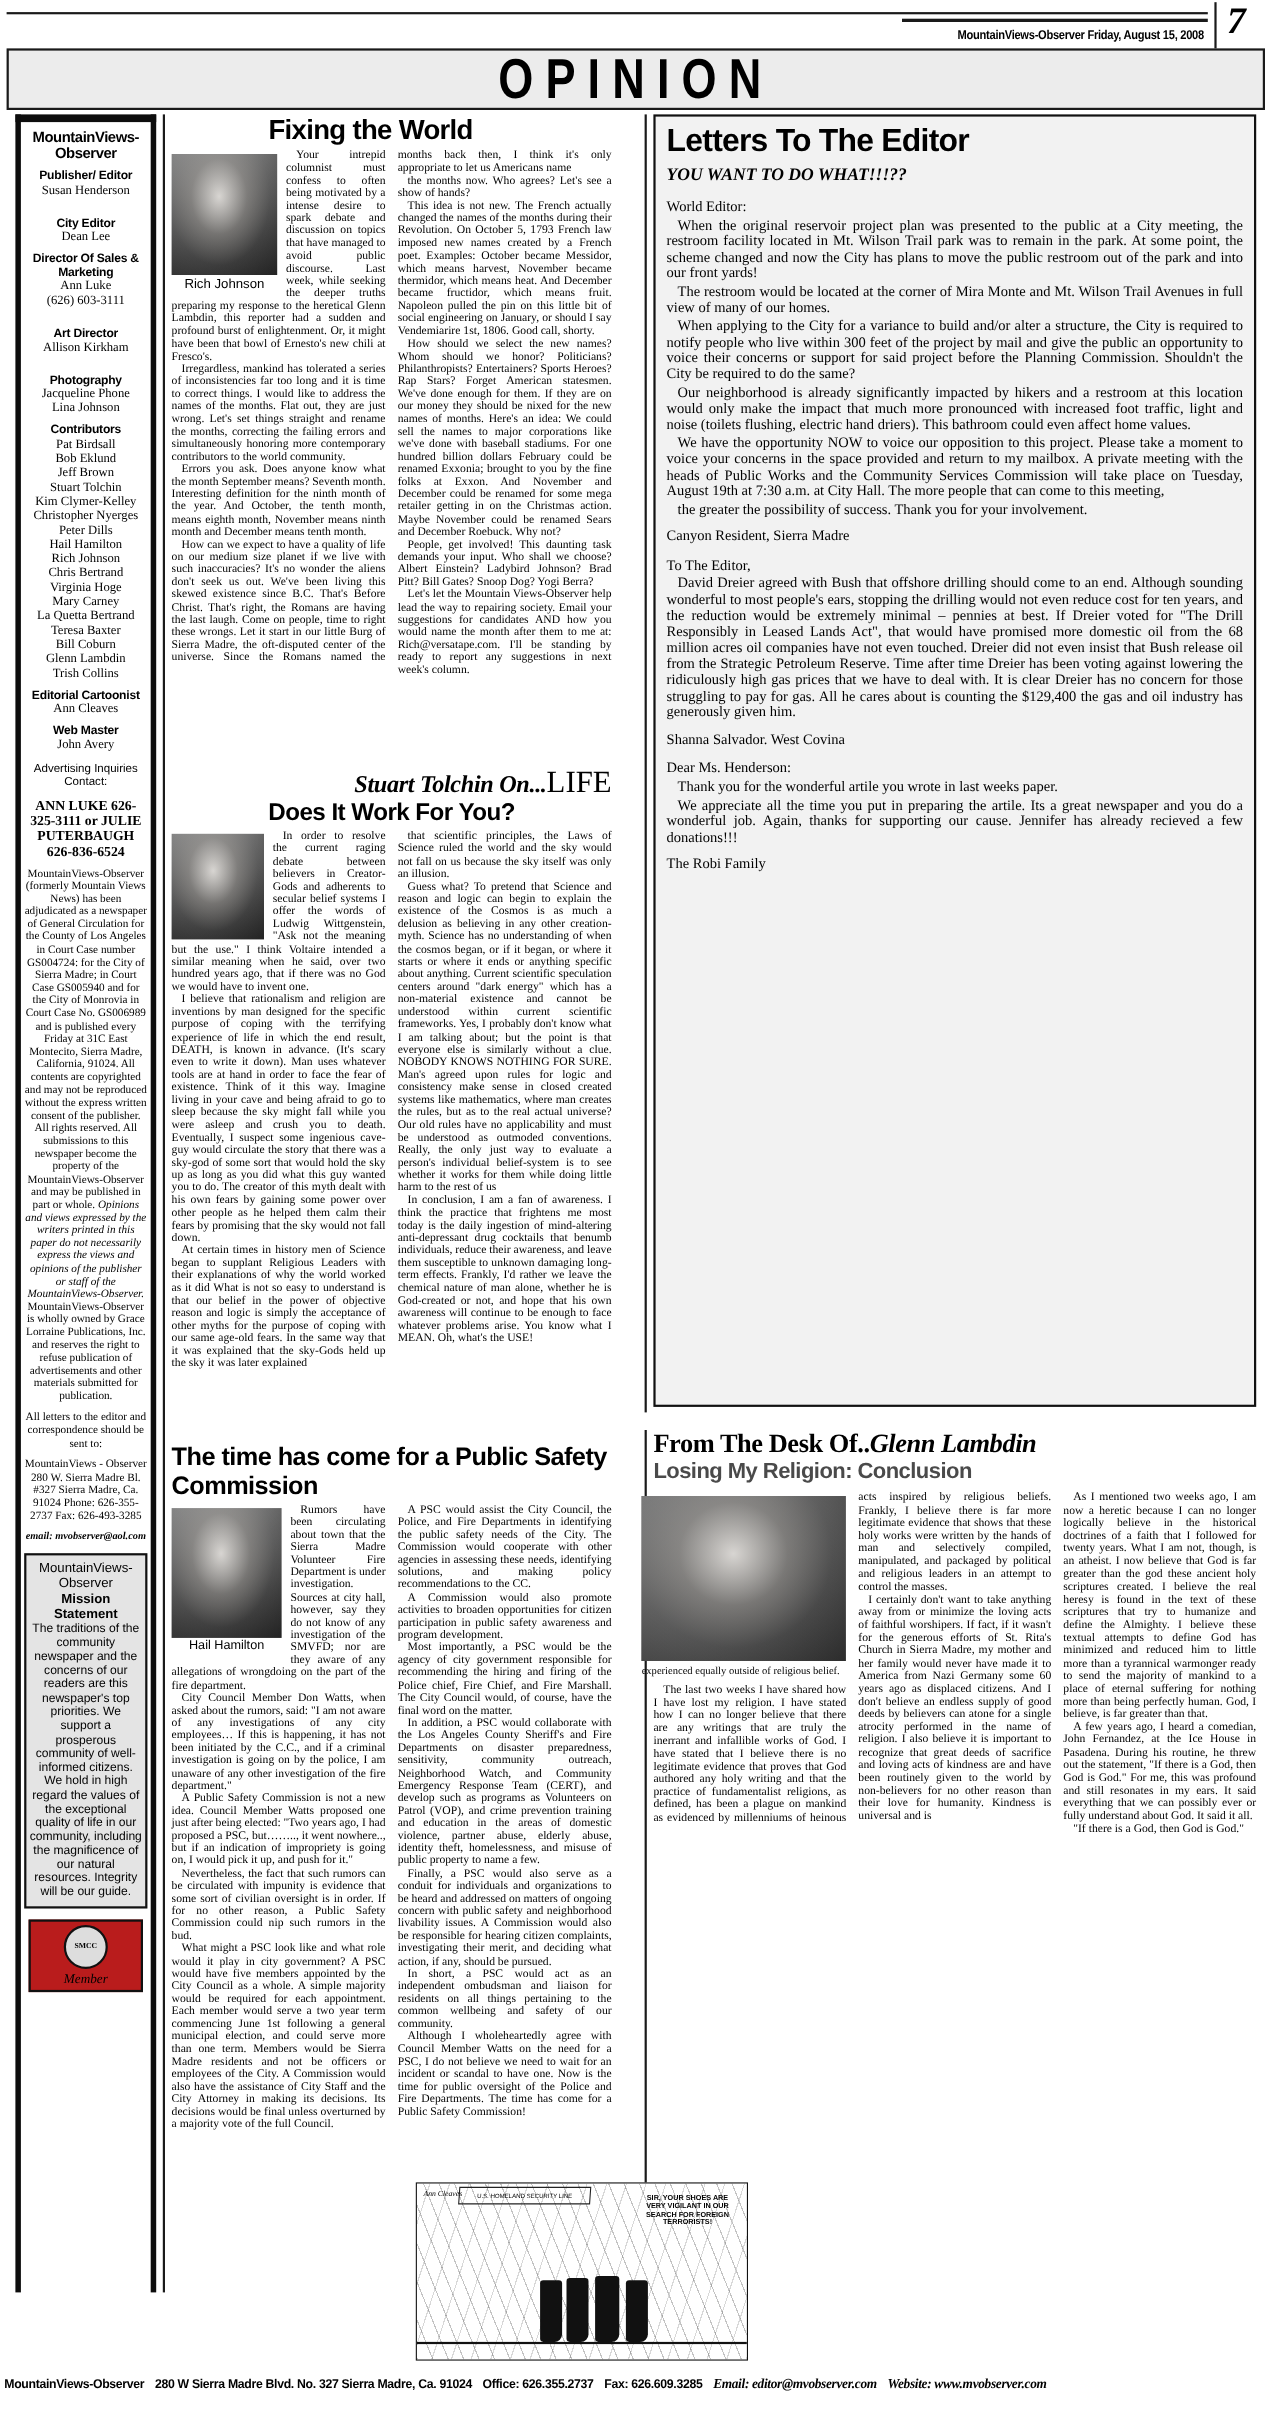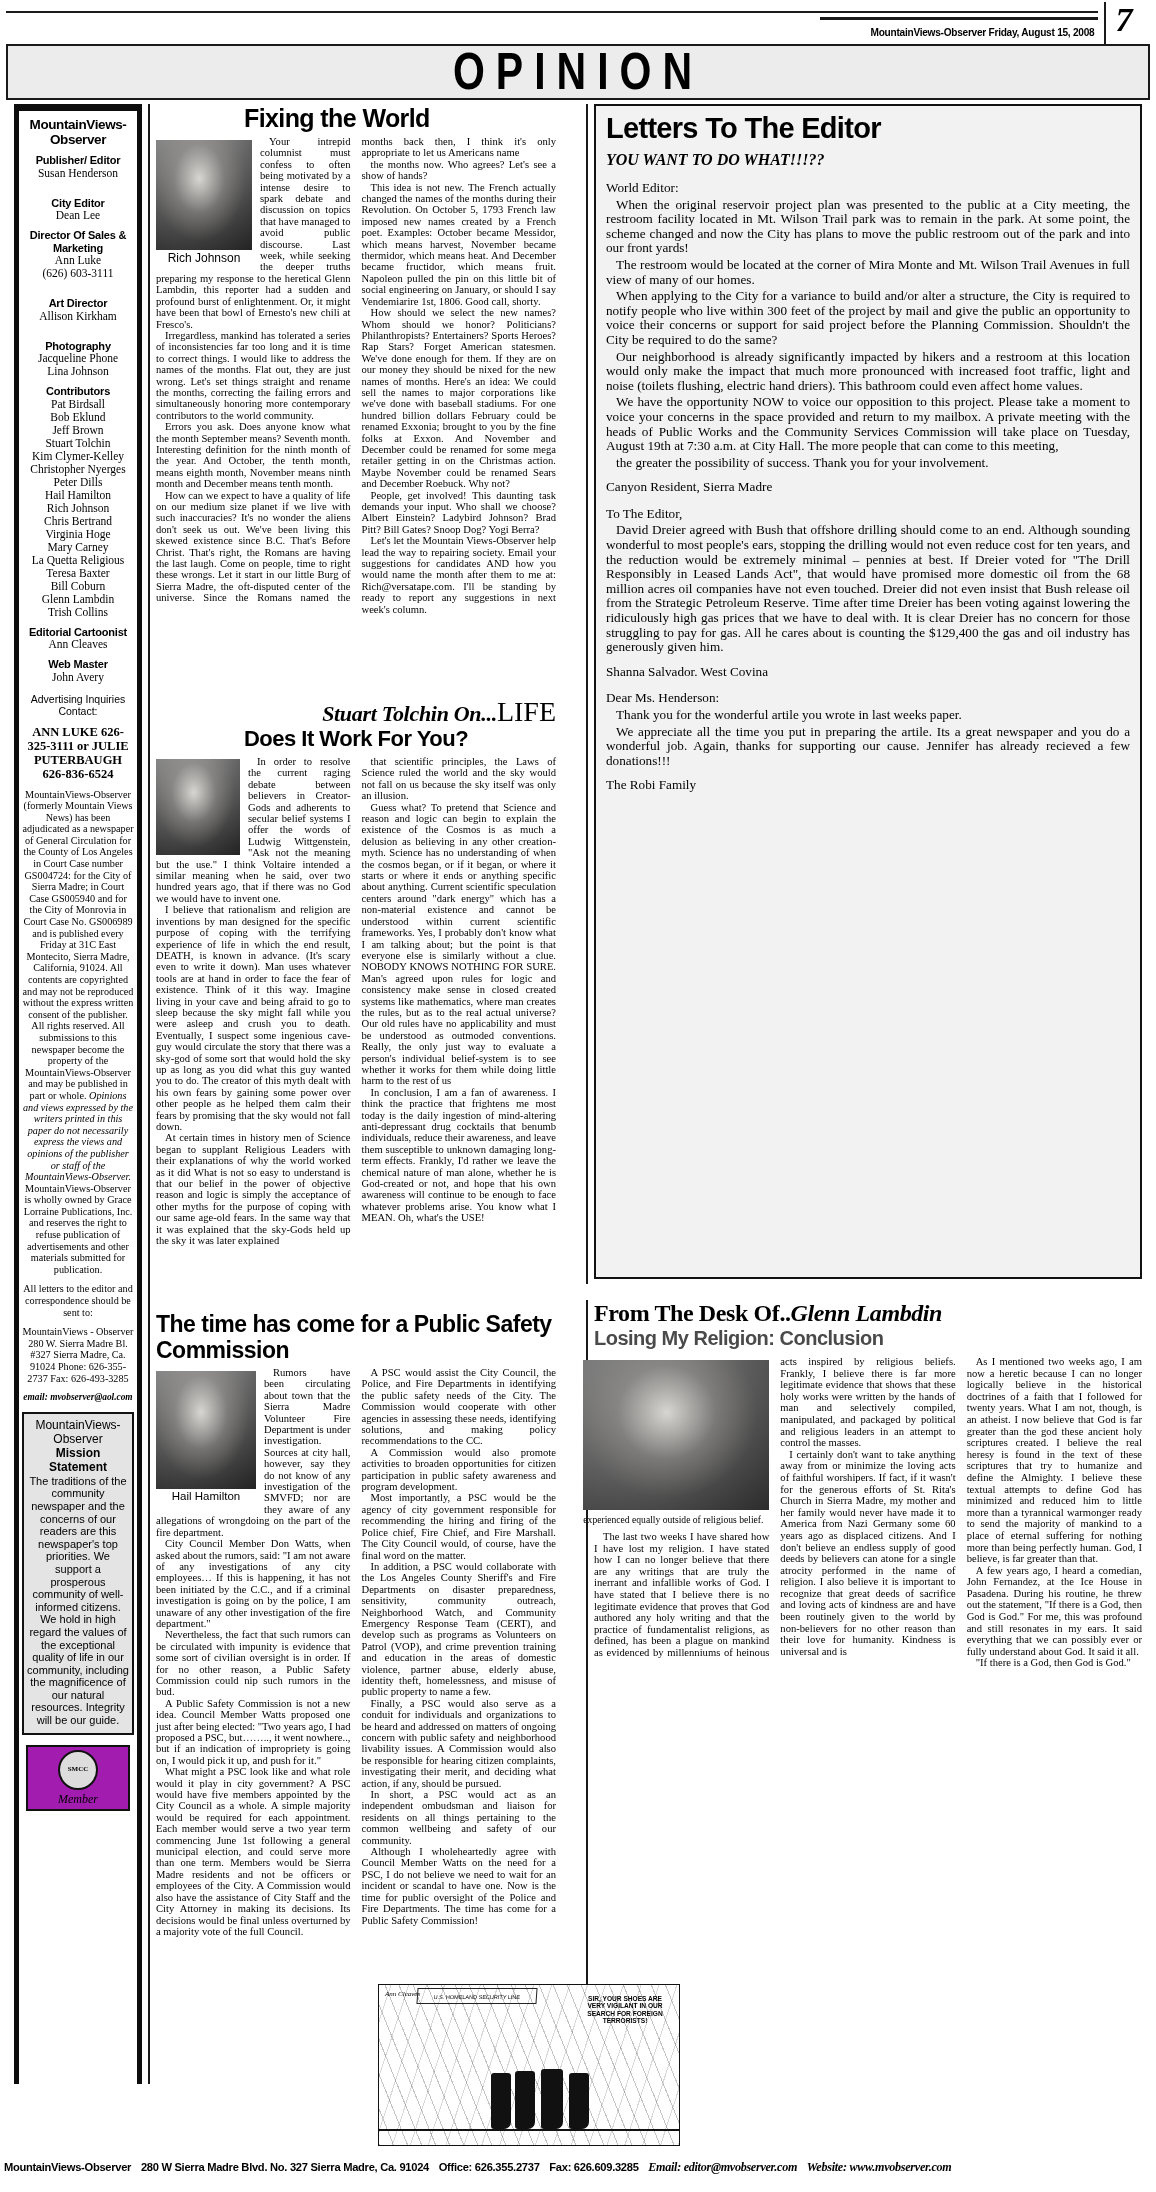--- a/index.html
+++ b/index.html
@@ -85,21 +85,21 @@
   .mission-hdr {
     font-family:"Liberation Sans", sans-serif; font-size:12px; line-height:14px;
   }
   .mission-hdr b { font-weight:bold; }
   .mission-body {
     font-family:"Liberation Sans", sans-serif; font-size:11px; line-height:12.6px;
     margin-top:1px;
   }
   .member-badge {
     margin:10px auto 0 auto; width:104px; border:2px solid #111; padding:3px 2px 2px 2px;
-    text-align:center; background:#a21caf;
+    text-align:center; background:#b91c1c;
   }
   .member-seal {
     width:40px; height:40px; margin:0 auto; border:2px solid #111; border-radius:50%;
     display:flex; align-items:center; justify-content:center;
     font-family:"Liberation Serif", serif; font-size:7px; font-weight:bold; line-height:7px;
     background:#ddd;
   }
   .member-label {
     font-family:"Liberation Serif", serif; font-style:italic; font-size:12px; margin-top:2px;
   }
@@ -285,21 +285,21 @@
         <div class="mh-name">Jeff Brown</div>
         <div class="mh-name">Stuart Tolchin</div>
         <div class="mh-name">Kim Clymer-Kelley</div>
         <div class="mh-name">Christopher  Nyerges</div>
         <div class="mh-name">Peter Dills</div>
         <div class="mh-name">Hail Hamilton</div>
         <div class="mh-name">Rich Johnson</div>
         <div class="mh-name">Chris Bertrand</div>
         <div class="mh-name">Virginia Hoge</div>
         <div class="mh-name">Mary Carney</div>
-        <div class="mh-name">La Quetta Religious</div>
+        <div class="mh-name">La Quetta Bertrand</div>
         <div class="mh-name">Teresa Baxter</div>
         <div class="mh-name">Bill Coburn</div>
         <div class="mh-name">Glenn Lambdin</div>
         <div class="mh-name">Trish Collins</div>
       </div>
 
     <div class="mh-role">Editorial Cartoonist</div>
     <div class="mh-name">Ann Cleaves</div>
     <div class="mh-role">Web Master</div>
     <div class="mh-name">John Avery</div>
@@ -361,22 +361,22 @@
   </div>
 
   <div class="ps-wrap">
     <div class="ps-head">The time has come for a Public Safety Commission</div>
     <div class="fw-cols">
       <div class="photo photo-hail"></div>
       <div class="byline-hail">Hail Hamilton</div>
       <div class="body-col" id="ps-body">
           <p>Rumors have been circulating about town that the Sierra Madre Volunteer Fire Department is under investigation. Sources at city hall, however, say they do not know of any investigation of the SMVFD; nor are they aware of any allegations of wrongdoing on the part of the fire department.</p>
           <p>City Council Member Don Watts, when asked about the rumors, said: "I am not aware of any investigations of any city employees… If this is happening, it has not been initiated by the C.C., and if a criminal investigation is going on by the police, I am unaware of any other investigation of the fire department."</p>
+          <p>A Public Safety Commission is not a new idea. Council Member Watts proposed one just after being elected: "Two years ago, I had proposed a PSC, but…….., it went nowhere.., but if an indication of impropriety is going on, I would pick it up, and push for it."</p>
           <p>Nevertheless, the fact that such rumors can be circulated with impunity is evidence that some sort of civilian oversight is in order. If for no other reason, a Public Safety Commission could nip such rumors in the bud.</p>
-          <p>A Public Safety Commission is not a new idea. Council Member Watts proposed one just after being elected: "Two years ago, I had proposed a PSC, but…….., it went nowhere.., but if an indication of impropriety is going on, I would pick it up, and push for it."</p>
           <p>What might a PSC look like and what role would it play in city government? A PSC would have five members appointed by the City Council as a whole. A simple majority would be required for each appointment. Each member would serve a two year term commencing June 1st following a general municipal election, and could serve more than one term. Members would be Sierra Madre residents and not be officers or employees of the City. A Commission would also have the assistance of City Staff and the City Attorney in making its decisions. Its decisions would be final unless overturned by a majority vote of the full Council.</p>
           <p>A PSC would assist the City Council, the Police, and Fire Departments in identifying the public safety needs of the City. The Commission would cooperate with other agencies in assessing these needs, identifying solutions, and making policy recommendations to the CC.</p>
           <p>A Commission would also promote activities to broaden opportunities for citizen participation in public safety awareness and program development.</p>
           <p>Most importantly, a PSC would be the agency of city government responsible for recommending the hiring and firing of the Police chief, Fire Chief, and Fire Marshall. The City Council would, of course, have the final word on the matter.</p>
           <p>In addition, a PSC would collaborate with the Los Angeles County Sheriff's and Fire Departments on disaster preparedness, sensitivity, community outreach, Neighborhood Watch, and Community Emergency Response Team (CERT), and develop such as programs as Volunteers on Patrol (VOP), and crime prevention training and education in the areas of domestic violence, partner abuse, elderly abuse, identity theft, homelessness, and misuse of public property to name a few.</p>
           <p>Finally, a PSC would also serve as a conduit for individuals and organizations to be heard and addressed on matters of ongoing concern with public safety and neighborhood livability issues. A Commission would also be responsible for hearing citizen complaints, investigating their merit, and deciding what action, if any, should be pursued.</p>
           <p>In short, a PSC would act as an independent ombudsman and liaison for residents on all things pertaining to the common wellbeing and safety of our community.</p>
           <p>Although I wholeheartedly agree with Council Member Watts on the need for a PSC, I do not believe we need to wait for an incident or scandal to have one. Now is the time for public oversight of the Police and Fire Departments. The time has come for a Public Safety Commission!</p>
         </div>
     </div>

